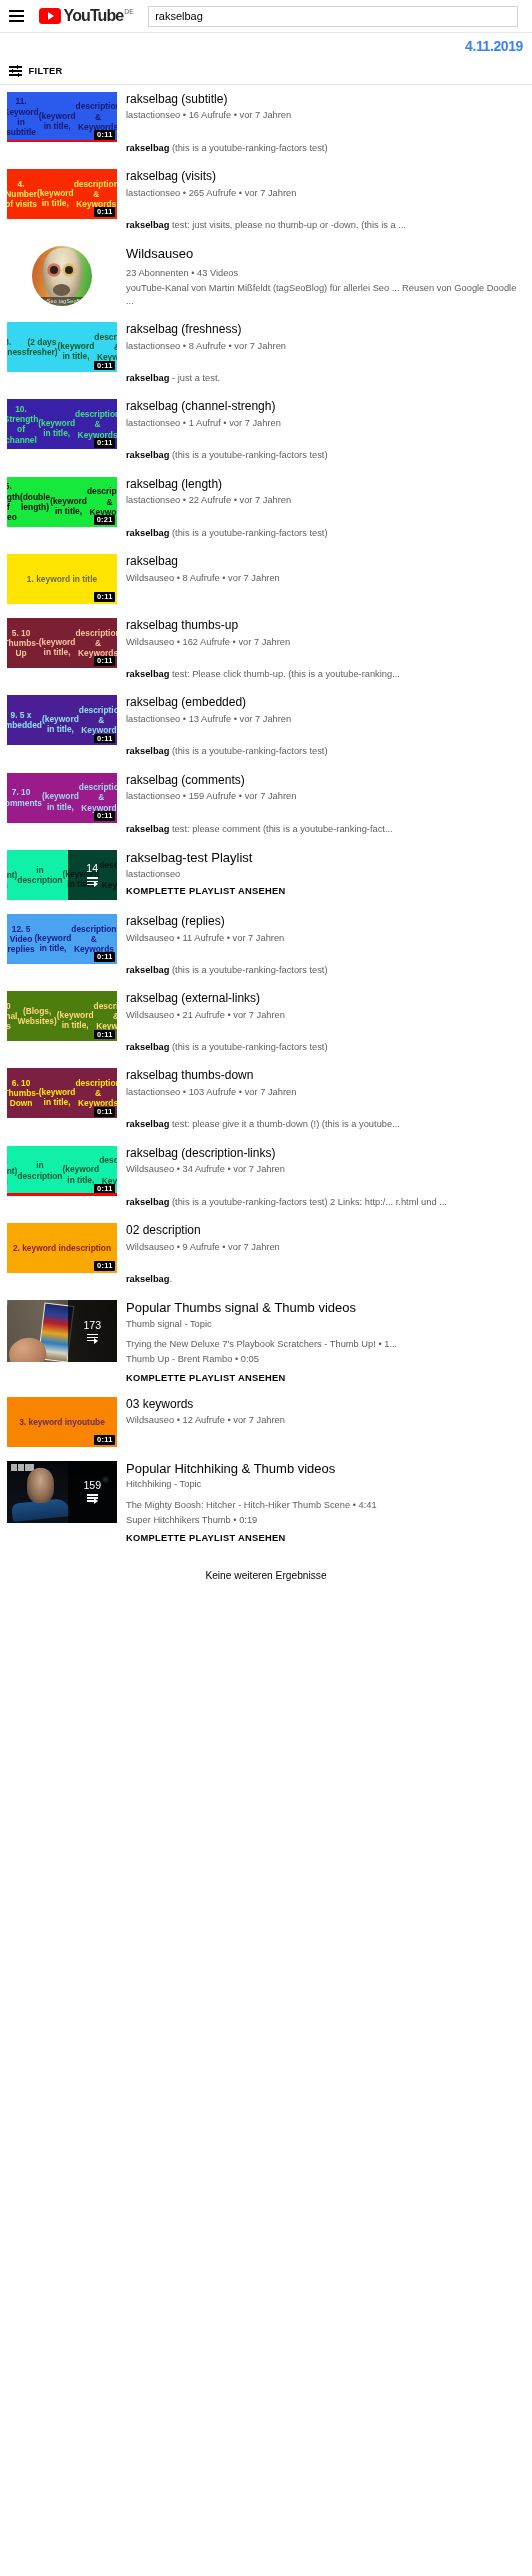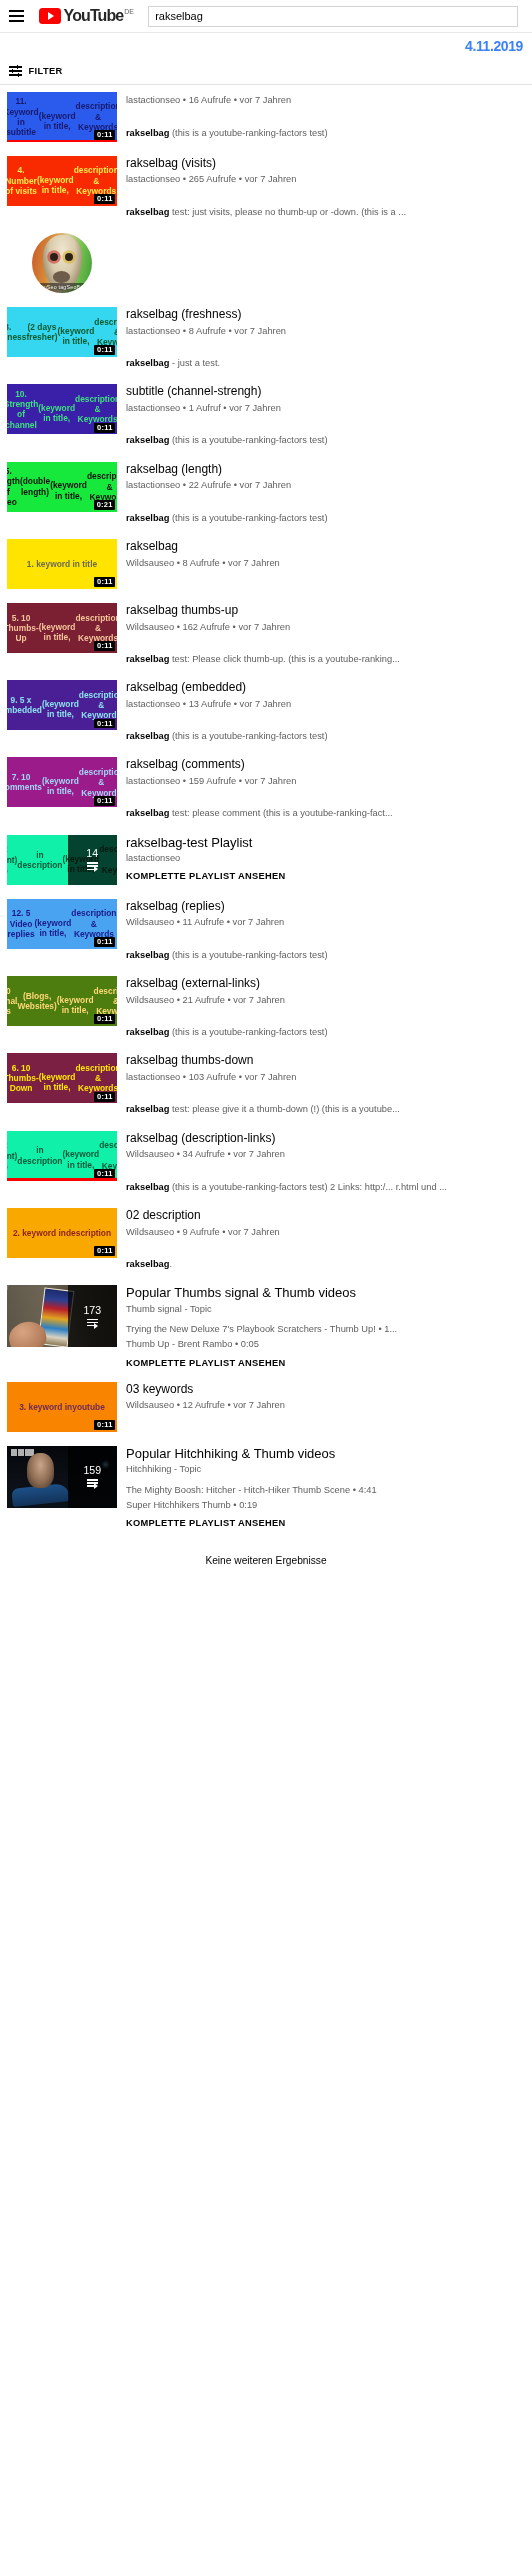--- a/index.html
+++ b/index.html
@@ -306,20 +306,21 @@
         <span class="l1">11. Keyword in subtitle</span>
         <span class="l2">(keyword in title,</span>
           <span class="l3">description &amp; Keywords</span>
         <span class="badge-time">0:11</span>
           <span class="progress">
            <span style="width:100%"></span>
           </span>
       </div>
       </div>
       <div class="info">
+      <div class="res-title">rakselbag (subtitle)</div>
       <div class="res-meta">lastactionseo • 16 Aufrufe • vor 7 Jahren</div>
       <div class="res-desc"><b>rakselbag</b> (this is a youtube-ranking-factors test)</div>
     </div>
     </div>
     <div class="result">
       <div class="thumb-wrap">
       <div class="thumb" style="background:#fa2a00;color:#ffe94a">
         <span class="l1">4. Number of visits</span>
         <span class="l2">(keyword in title,</span>
           <span class="l3">description &amp; Keywords</span>
@@ -335,20 +336,25 @@
     <div class="result">
       <div class="avatar-wrap">
       <div class="avatar">
         <span class="boar"></span>
         <span class="eye l"></span>
         <span class="eye r"></span>
         <span class="snout"></span>
         <span class="tag">uSeo tagSeoB</span>
       </div>
       </div>
+      <div class="info">
+      <div class="res-title big">Wildsauseo</div>
+      <div class="ch-sub">23 Abonnenten • 43 Videos</div>
+      <div class="ch-desc">youTube-Kanal von Martin Mißfeldt (tagSeoBlog) für allerlei Seo ... Reusen von Google Doodle ...</div>
+    </div>
     </div>
     <div class="result">
       <div class="thumb-wrap">
       <div class="thumb" style="background:#35d6f0;color:#0d5a2a">
         <span class="l1">13. Freshness</span>
         <span class="l1">(2 days fresher)</span>
           <span class="l2">(keyword in title,</span>
           <span class="l3">description &amp; Keywords</span>
         <span class="badge-time">0:11</span>
       </div>
@@ -362,21 +368,21 @@
     <div class="result">
       <div class="thumb-wrap">
       <div class="thumb" style="background:#3a1fa8;color:#3ee07f">
         <span class="l1">10. Strength of channel</span>
         <span class="l2">(keyword in title,</span>
           <span class="l3">description &amp; Keywords</span>
         <span class="badge-time">0:11</span>
       </div>
       </div>
       <div class="info">
-      <div class="res-title">subtitle (channel-strengh)</div>
+      <div class="res-title">rakselbag (channel-strengh)</div>
       <div class="res-meta">lastactionseo • 1 Aufruf • vor 7 Jahren</div>
       <div class="res-desc"><b>rakselbag</b> (this is a youtube-ranking-factors test)</div>
     </div>
     </div>
     <div class="result">
       <div class="thumb-wrap">
       <div class="thumb" style="background:#16e83c;color:#121212">
         <span class="l1">15. Length of video</span>
         <span class="l1">(double length)</span>
           <span class="l2">(keyword in title,</span>

